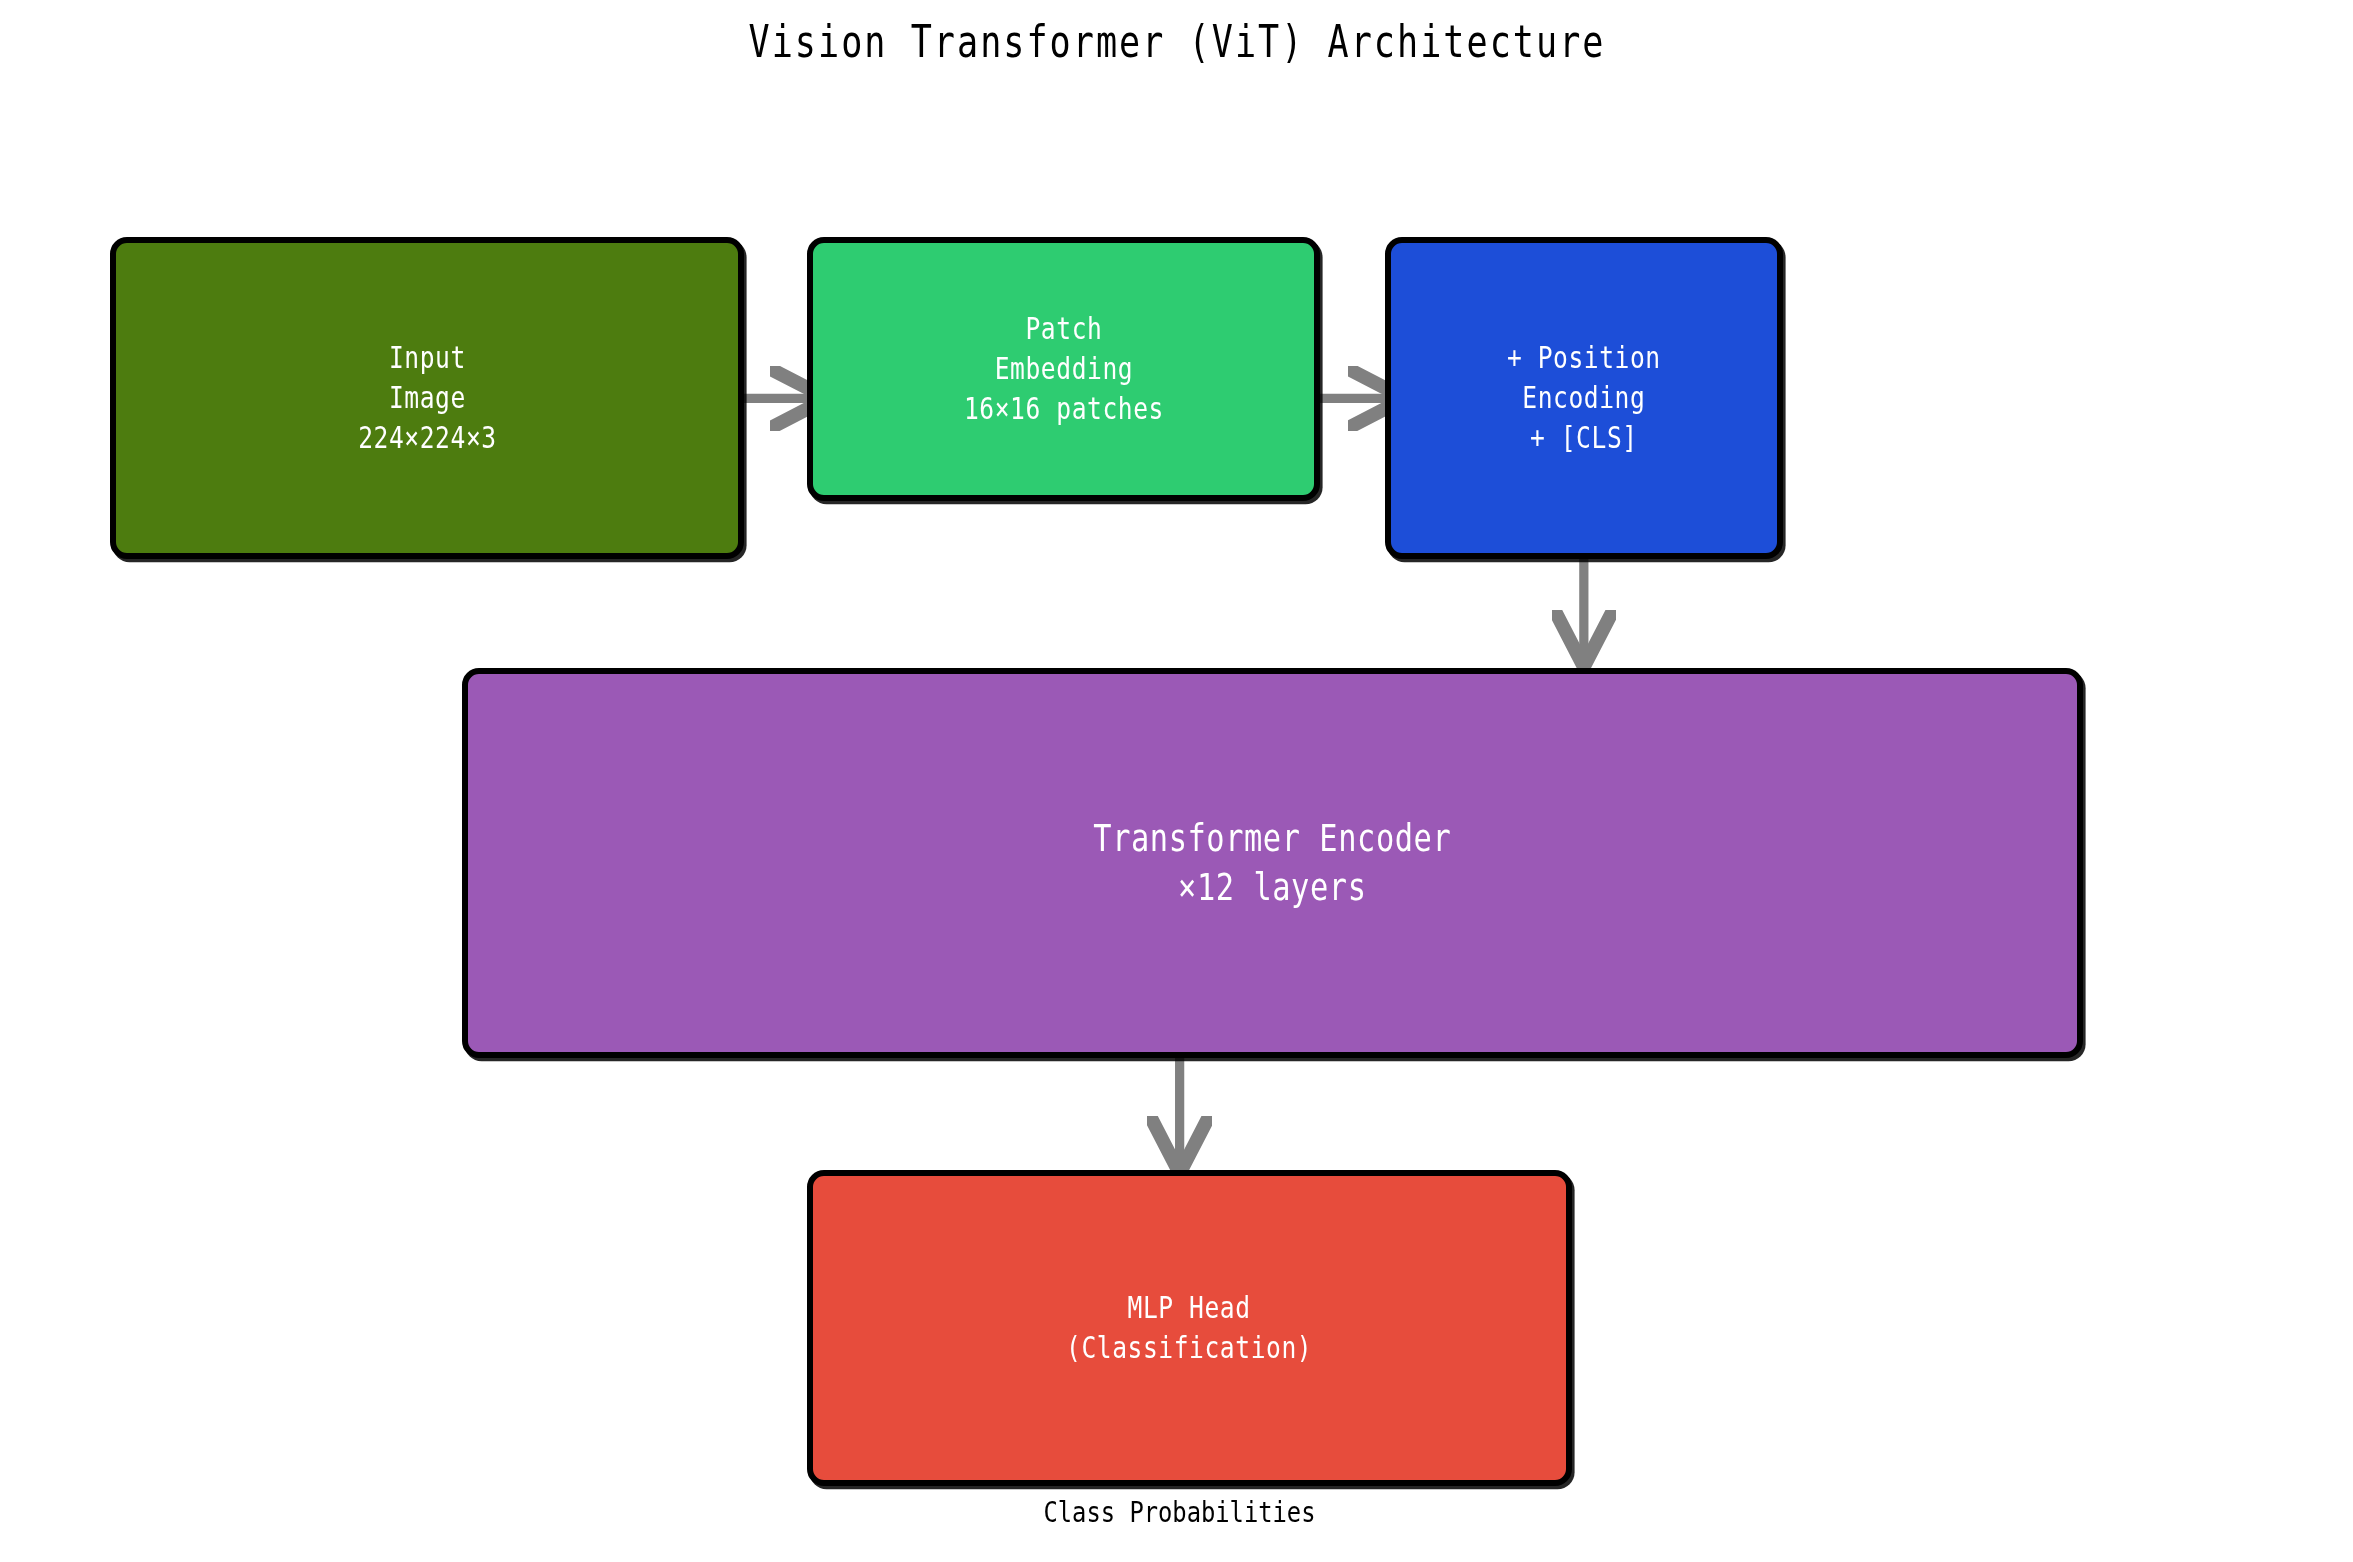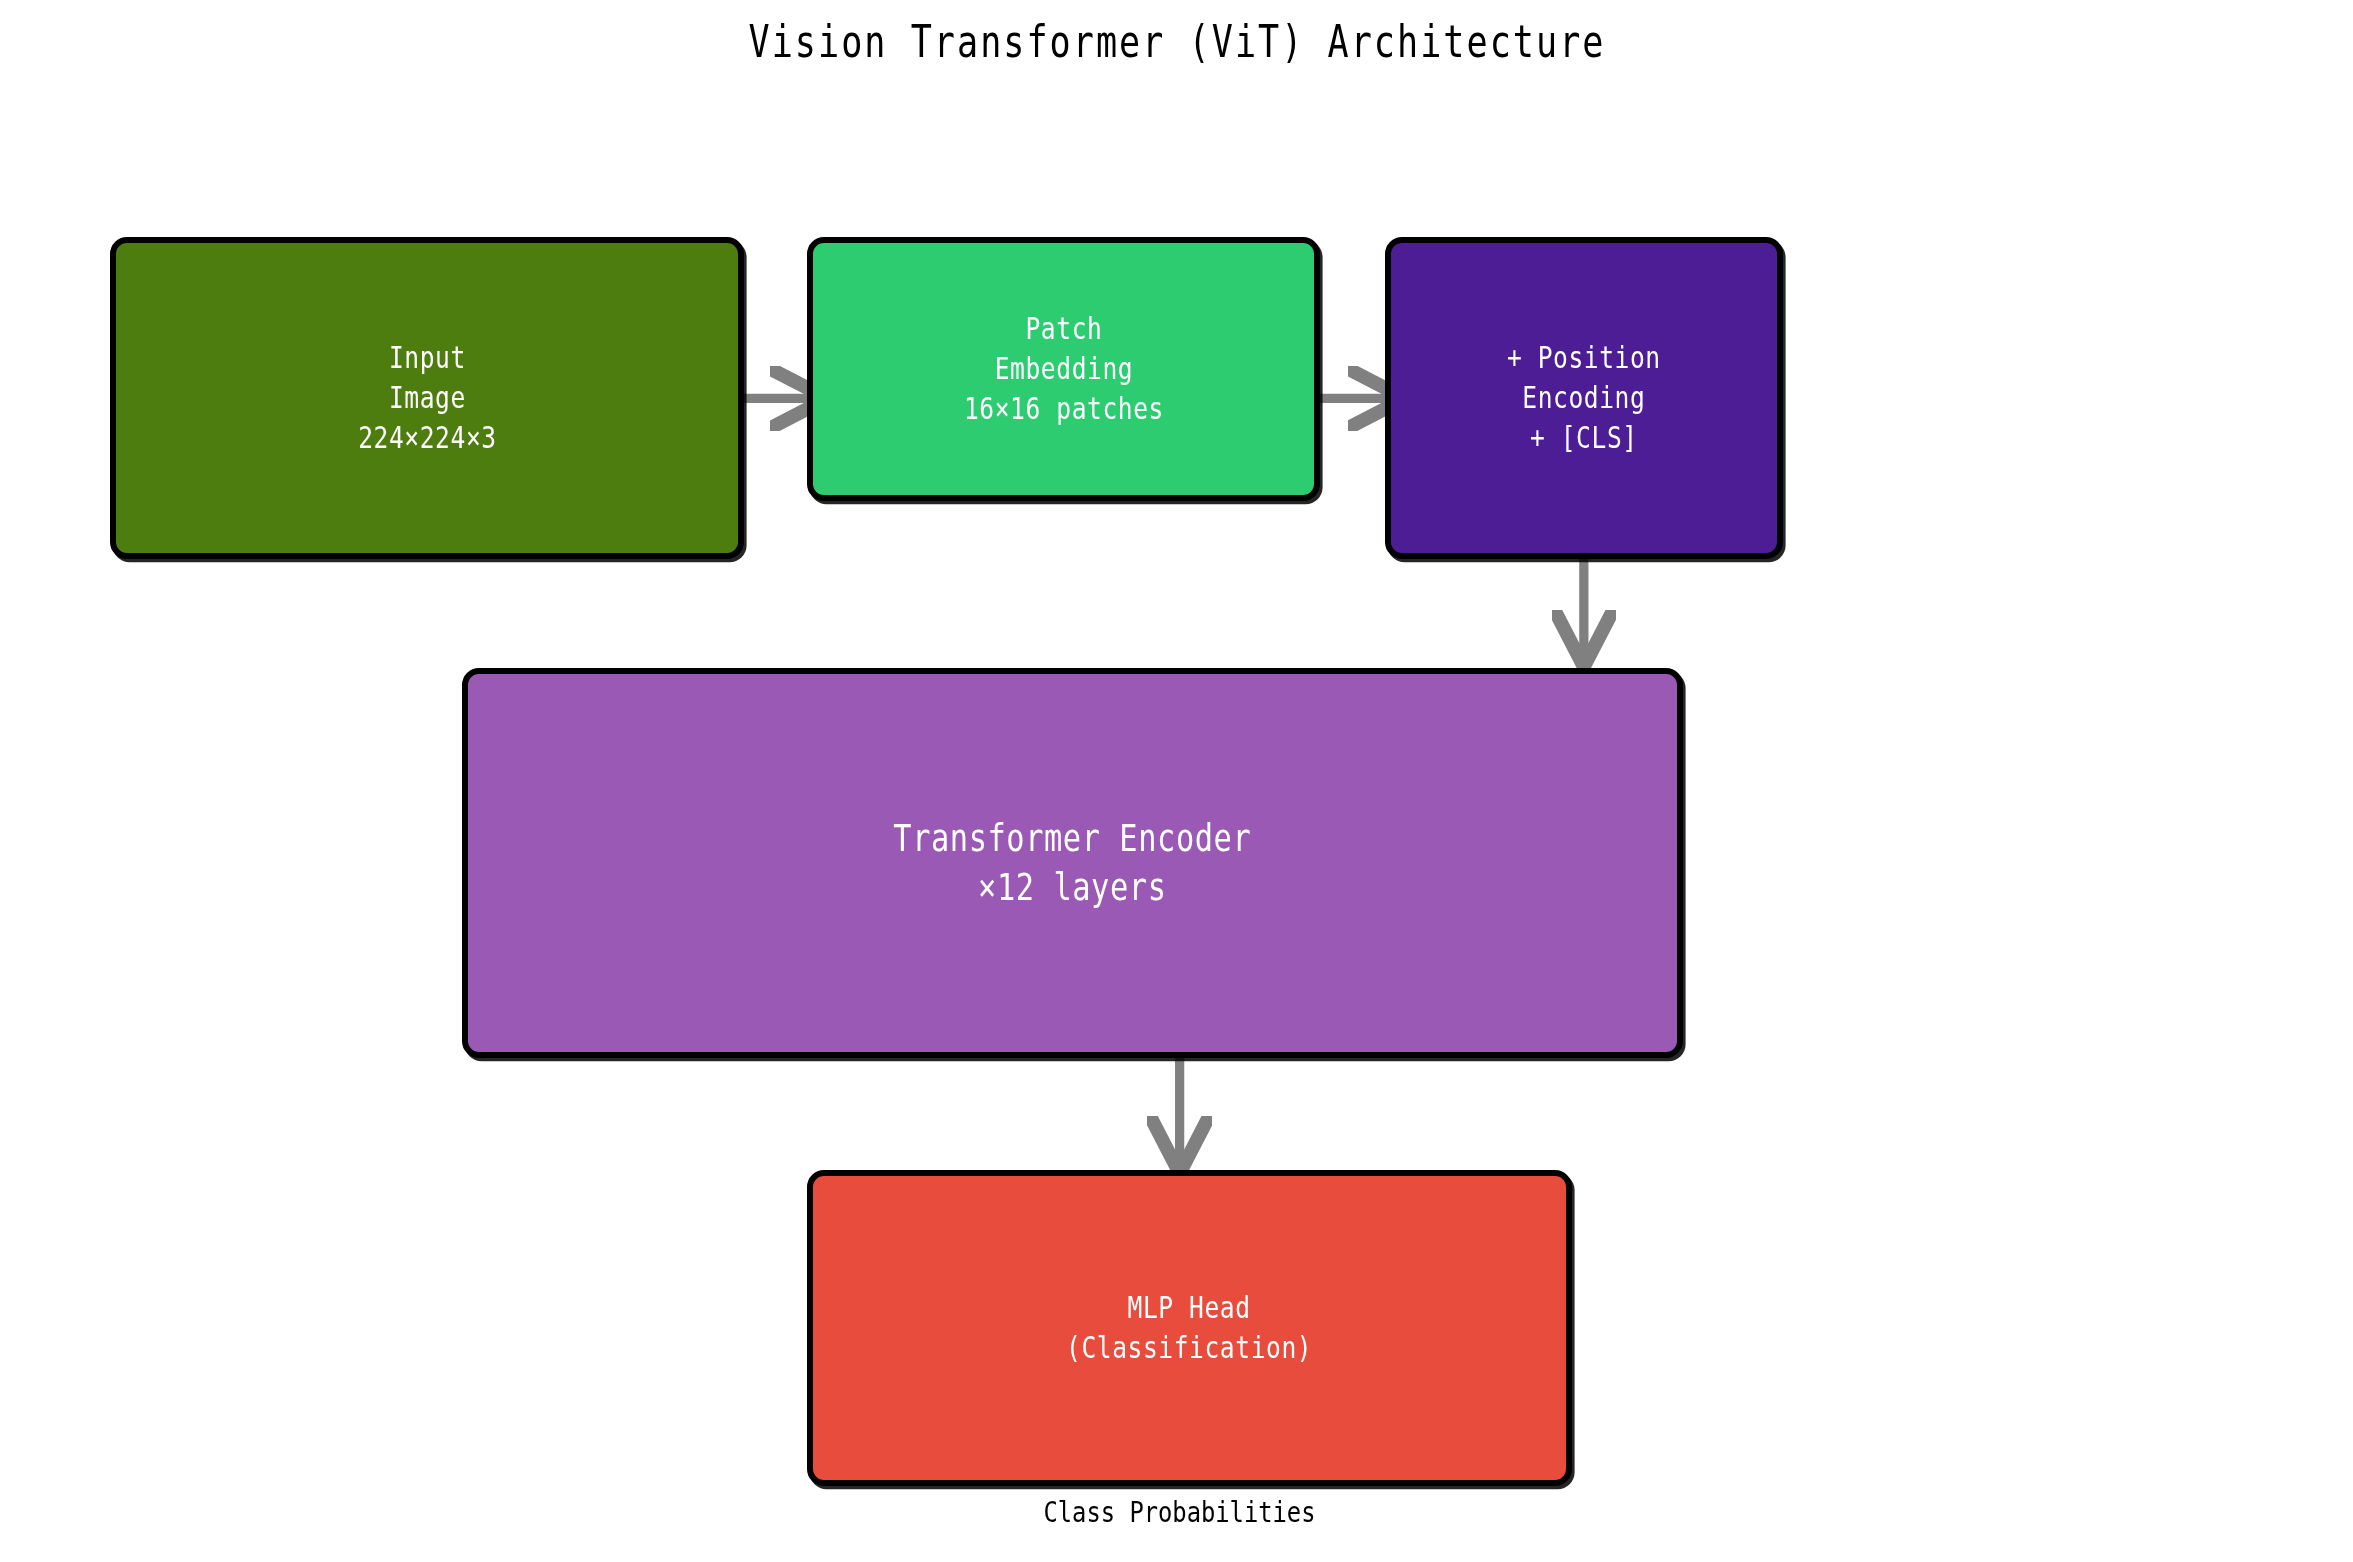--- a/index.html
+++ b/index.html
@@ -59,25 +59,25 @@
     background: #4d7c0f;
   }
   #node-patch {
     left: 807px; top: 237px;
     width: 513px; height: 264px;
     background: #2ecc71;
   }
   #node-pos {
     left: 1385px; top: 237px;
     width: 398px; height: 322px;
-    background: #4c1d95;
+    background: #1d4ed8;
   }
   #node-encoder {
     left: 462px;  top: 668px;
-    width: 1221px; height: 390px;
+    width: 1621px; height: 390px;
     background: #9b59b6;
     justify-content: center;
   }
   #node-mlp {
     left: 807px; top: 1170px;
     width: 765px; height: 316px;
     background: #e74c3c;
   }
   .lbl-md { font-size: 30px; }
   .lbl-lg { font-size: 37px; }

